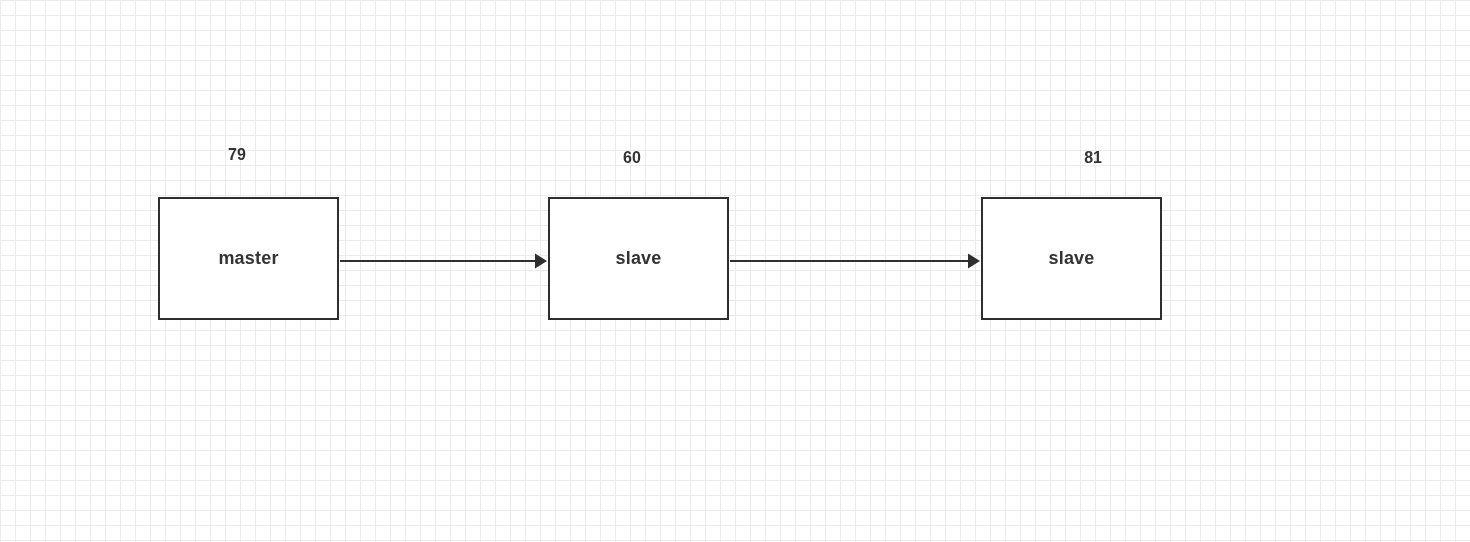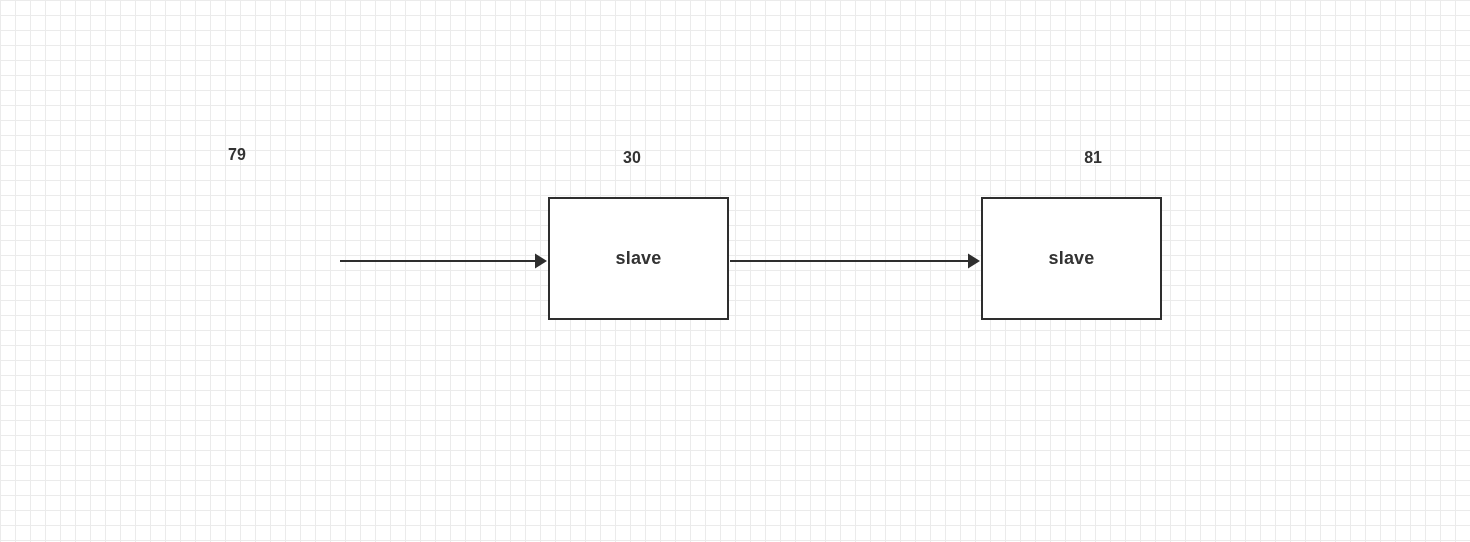--- a/index.html
+++ b/index.html
@@ -84,22 +84,25 @@
       <line class="edge-line" x1="340" y1="261" x2="535" y2="261"></line>
       <polygon class="edge-head" points="535,253.5 547,261 535,268.5"></polygon>
     </g>
     <g>
       <line class="edge-line" x1="730" y1="261" x2="968" y2="261"></line>
       <polygon class="edge-head" points="968,253.5 980,261 968,268.5"></polygon>
     </g>
   </svg>
 
   <div class="node-id" style="left:207px; top:146px; width:60px;">79</div>
+  <div class="node" style="left:158px; top:197px;">
+    <span class="node-label">master</span>
+  </div>
 
-  <div class="node-id" style="left:602px; top:149px; width:60px;">30</div>
+  <div class="node-id" style="left:602px; top:149px; width:60px;">60</div>
   <div class="node" style="left:548px; top:197px;">
     <span class="node-label">slave</span>
   </div>
 
   <div class="node-id" style="left:1042px; top:149px; width:60px;text-align:right;">81</div>
   <div class="node" style="left:981px; top:197px;">
     <span class="node-label">slave</span>
   </div>
 
 </div>

